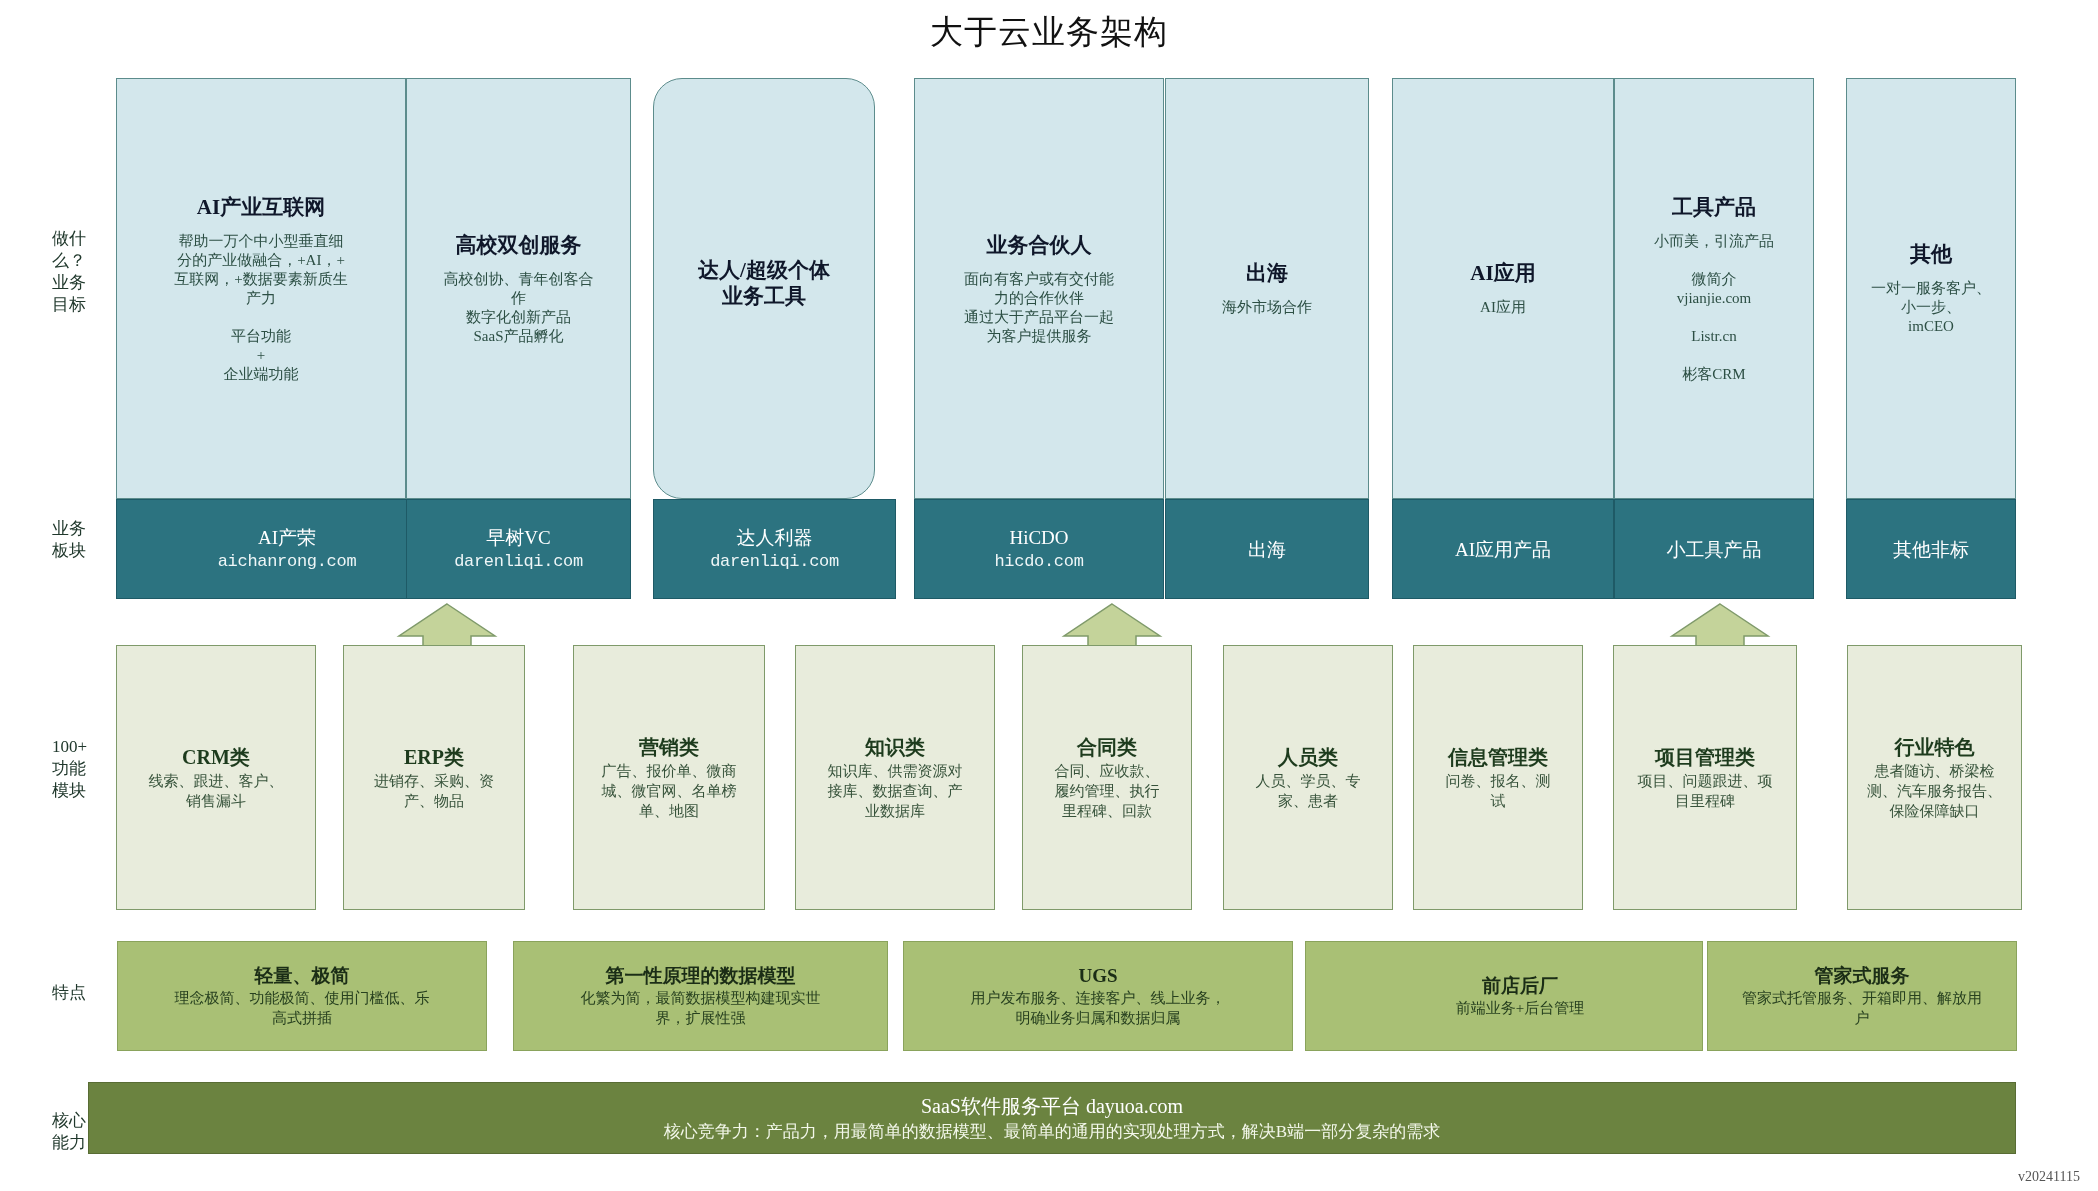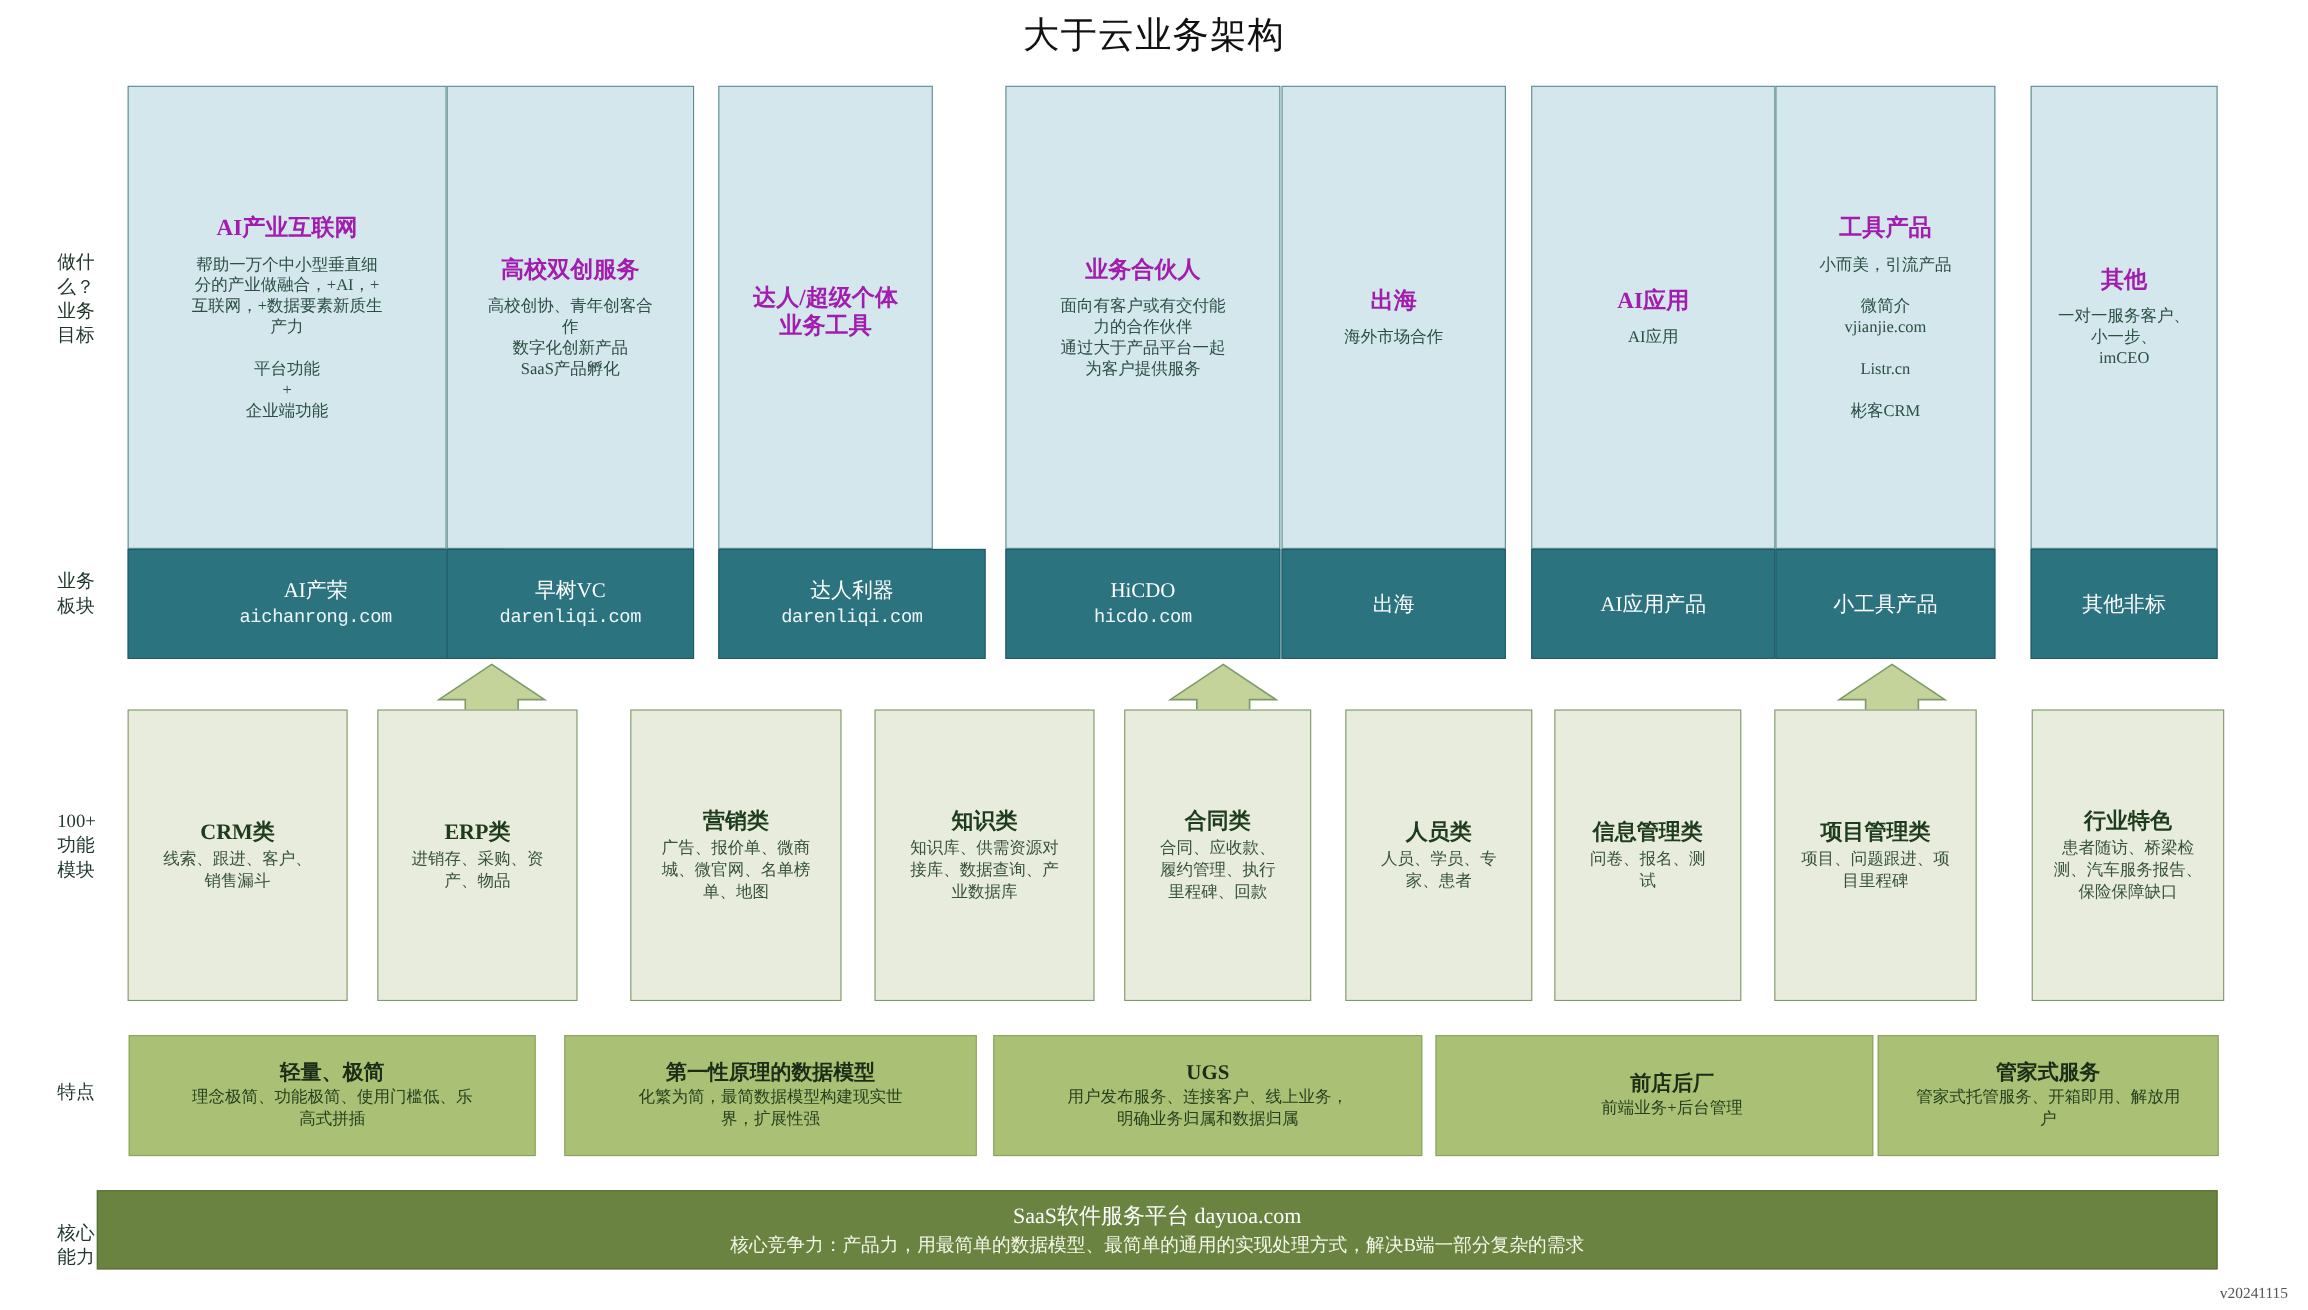--- a/index.html
+++ b/index.html
@@ -59,21 +59,21 @@
   
   .goal-box {
     background: #d3e7ec;
     border: 1px solid #5c8c8c;
     color: #1d4036;
   }
   .goal-title {
     font-size: 21px;
     font-weight: bold;
     line-height: 26px;
-    color: #a21caf;
+    color: #0f172a;
     margin-bottom: 12px;
     white-space: pre-line;
   }
   .goal-desc {
     font-size: 15px;
     line-height: 19px;
     color: #2c4f44;
     white-space: pre-line;
   }
 
@@ -209,21 +209,21 @@
 +
 企业端功能</div>
 </div>
 <div class="box goal-box" style="left:406px; top:78px; width:225px; height:421px;">
   <div class="goal-title">高校双创服务</div>
   <div class="goal-desc">高校创协、青年创客合
 作
 数字化创新产品
 SaaS产品孵化</div>
 </div>
-<div class="box goal-box" style="left:653px; top:78px; width:195px; height:421px;">
+<div class="box goal-box" style="left:653px; top:78px; width:222px; height:421px;border-radius:29px;">
   <div class="goal-title">达人/超级个体
 业务工具</div>
 </div>
 <div class="box goal-box" style="left:914px; top:78px; width:250px; height:421px;">
   <div class="goal-title">业务合伙人</div>
   <div class="goal-desc">面向有客户或有交付能
 力的合作伙伴
 通过大于产品平台一起
 为客户提供服务</div>
 </div>

